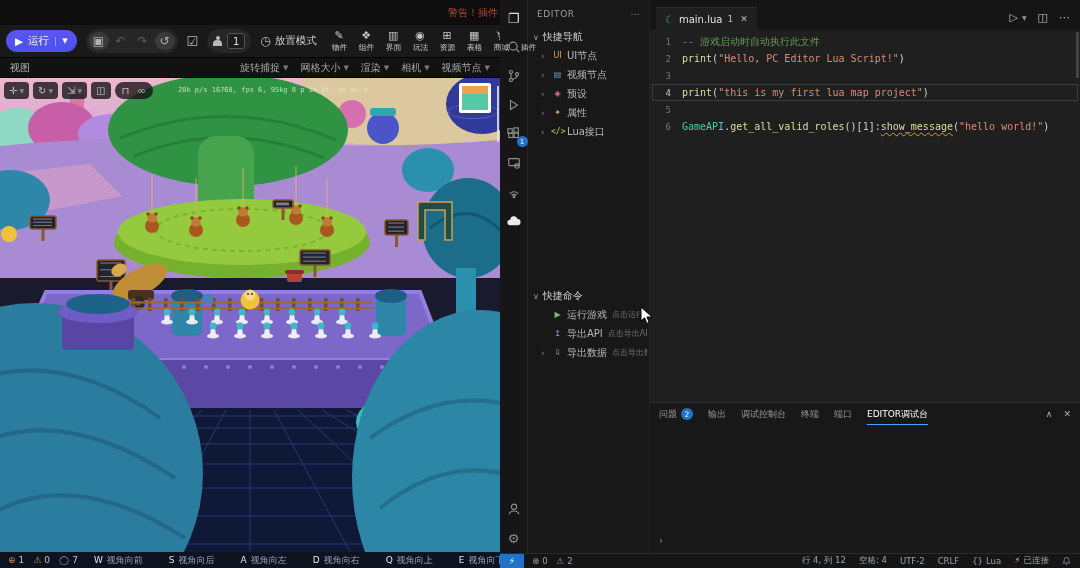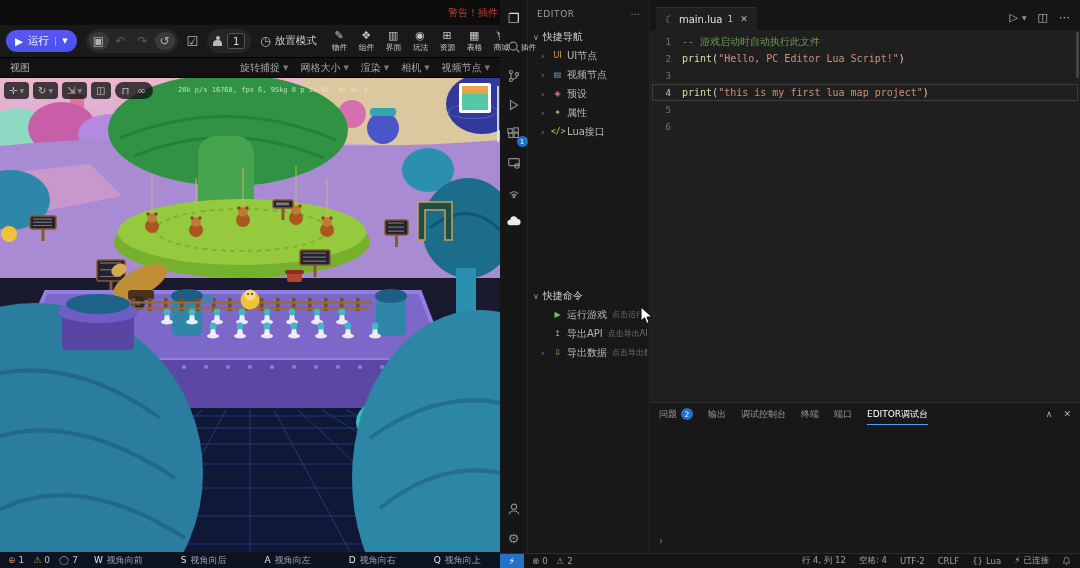--- a/index.html
+++ b/index.html
@@ -49,21 +49,21 @@
   .swatch .top{height:8px}
   .swatch .body{height:100%}
   .swatch-ring{position:absolute;top:26px;right:2px;width:50px;height:15px;border:1px dotted #7d8bd0;border-radius:50%}
   .splitter{position:absolute;right:1px;top:8px;width:2px;height:56px;background:#e9e9e9;opacity:.85}
 
   .game-status{height:16px;background:#0d1420;display:flex;align-items:center;font-size:9px;color:#b9c0d2;gap:0;padding:0 8px}
   .gs-counts{display:flex;gap:9px;margin-right:16px}
   .gs-count{display:flex;gap:3px;align-items:center}
   .gs-count .ic{font-size:9px}
   .gs-count.c0 .ic{color:#d2824a}.gs-count.c1 .ic{color:#c9a23c}.gs-count.c2 .ic{color:#8e97ad}
-  .hints{display:flex;gap:38px}
+  .hints{display:flex;gap:26px}
   .hint{white-space:nowrap;color:#98a0b6}
   .hint .k{color:#dfe3ee;margin-right:4px}
 
   
   .vscode{width:580px;display:flex;flex-direction:column;background:#1b1b1b;flex:none}
   .vs-body{flex:1;display:flex;min-height:0}
   .activitybar{width:28px;background:#161616;display:flex;flex-direction:column;align-items:center;padding:9px 0 6px;gap:11px;border-right:1px solid #232323;flex:none}
   .act-icon{width:18px;height:18px;display:flex;align-items:center;justify-content:center;color:#8f8f8f;position:relative;font-size:13px}
   .act-icon.active{color:#dedede}
   .act-icon.cloud{color:#eaeaea}
@@ -679,20 +679,21 @@
             <div class="line cur">
               <span class="gut">4</span>
               <span><span class="tok fn">print</span><span class="tok pun">(</span><span class="tok str">"this is my first lua map project"</span><span class="tok pun">)</span></span>
             </div>
             <div class="line">
               <span class="gut">5</span>
               <span></span>
             </div>
             <div class="line">
               <span class="gut">6</span>
+              <span><span class="tok cls">GameAPI</span><span class="tok pun">.</span><span class="tok fn">get_all_valid_roles</span><span class="tok pun">()[</span><span class="tok num">1</span><span class="tok pun">]:</span><span class="tok fn warn">show_message</span><span class="tok pun">(</span><span class="tok str">"hello world!"</span><span class="tok pun">)</span></span>
             </div>
           </div>
 
         <div class="panel">
           <div class="panel-tabs" id="panel-tabs">
               <span class="panel-tab">
                 <span>问题</span>
                 <span class="p-badge">2</span>
               </span>
               <span class="panel-tab">

